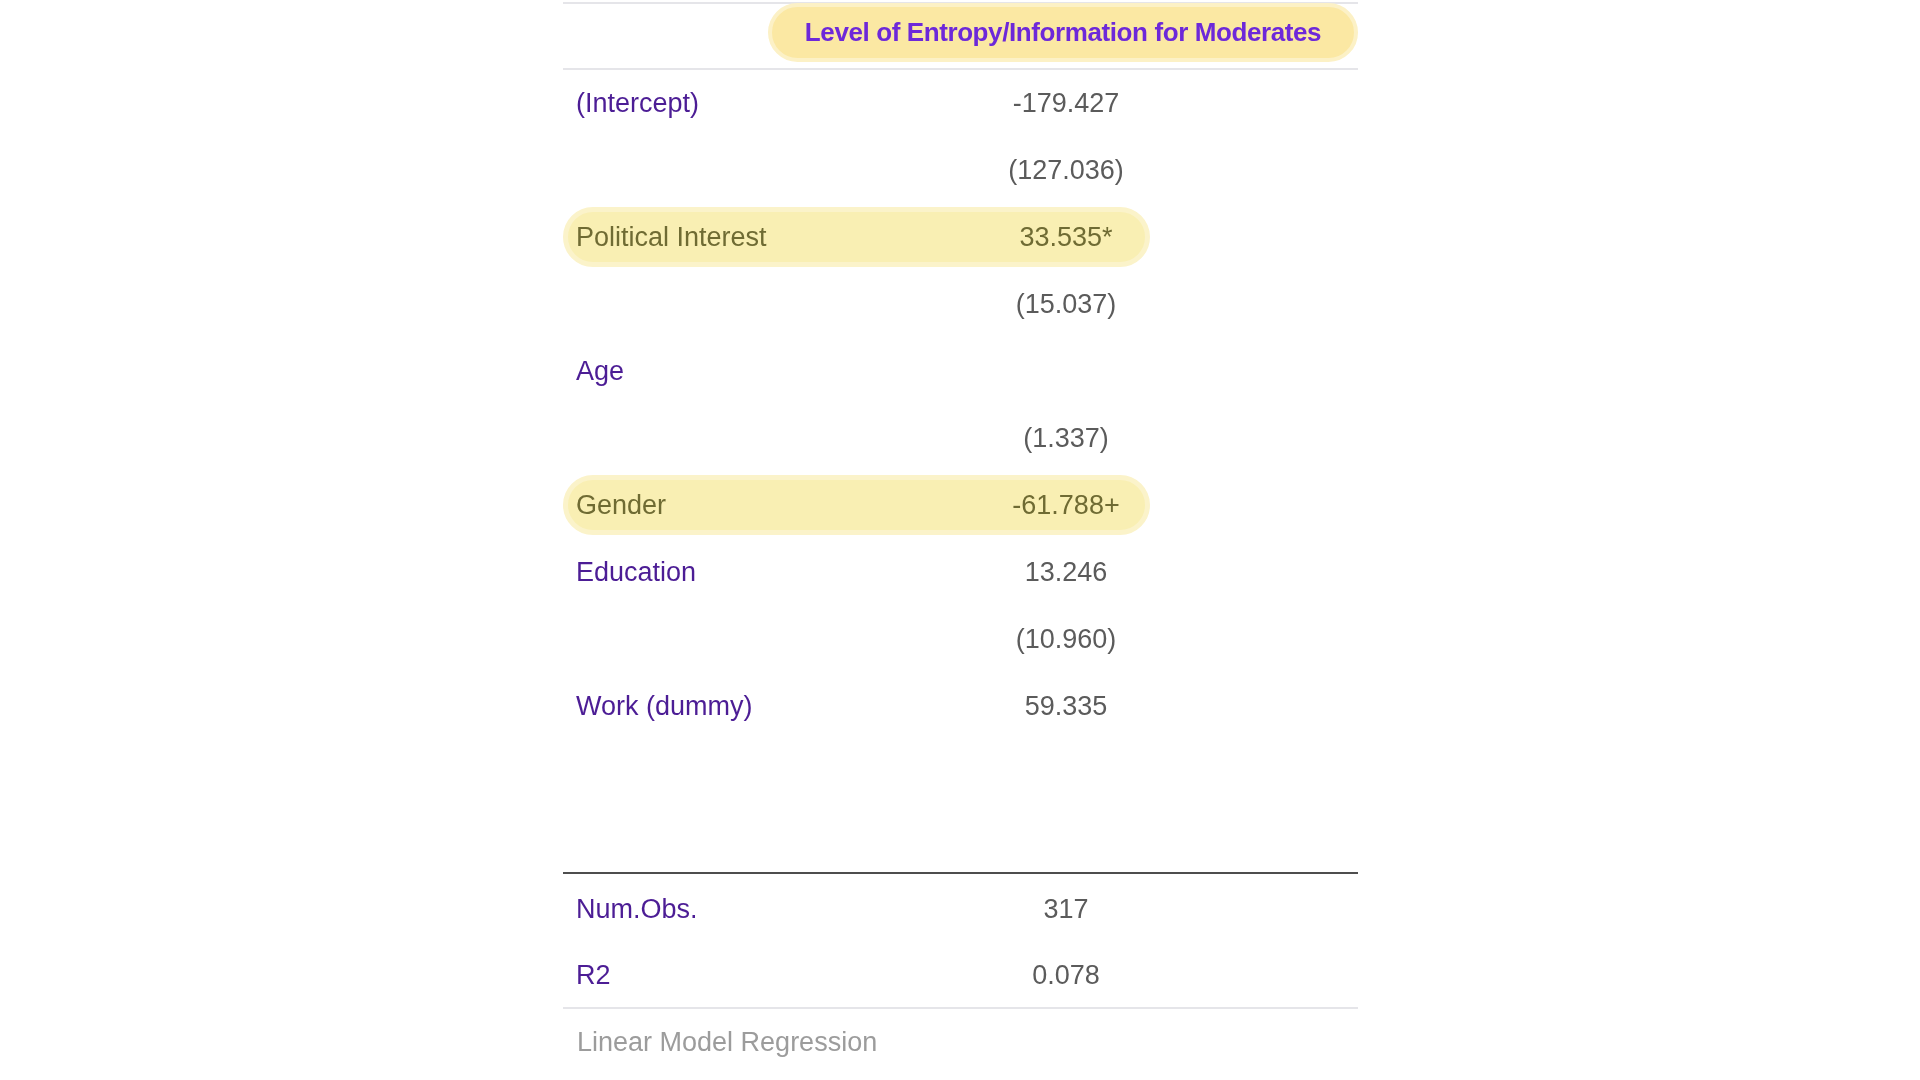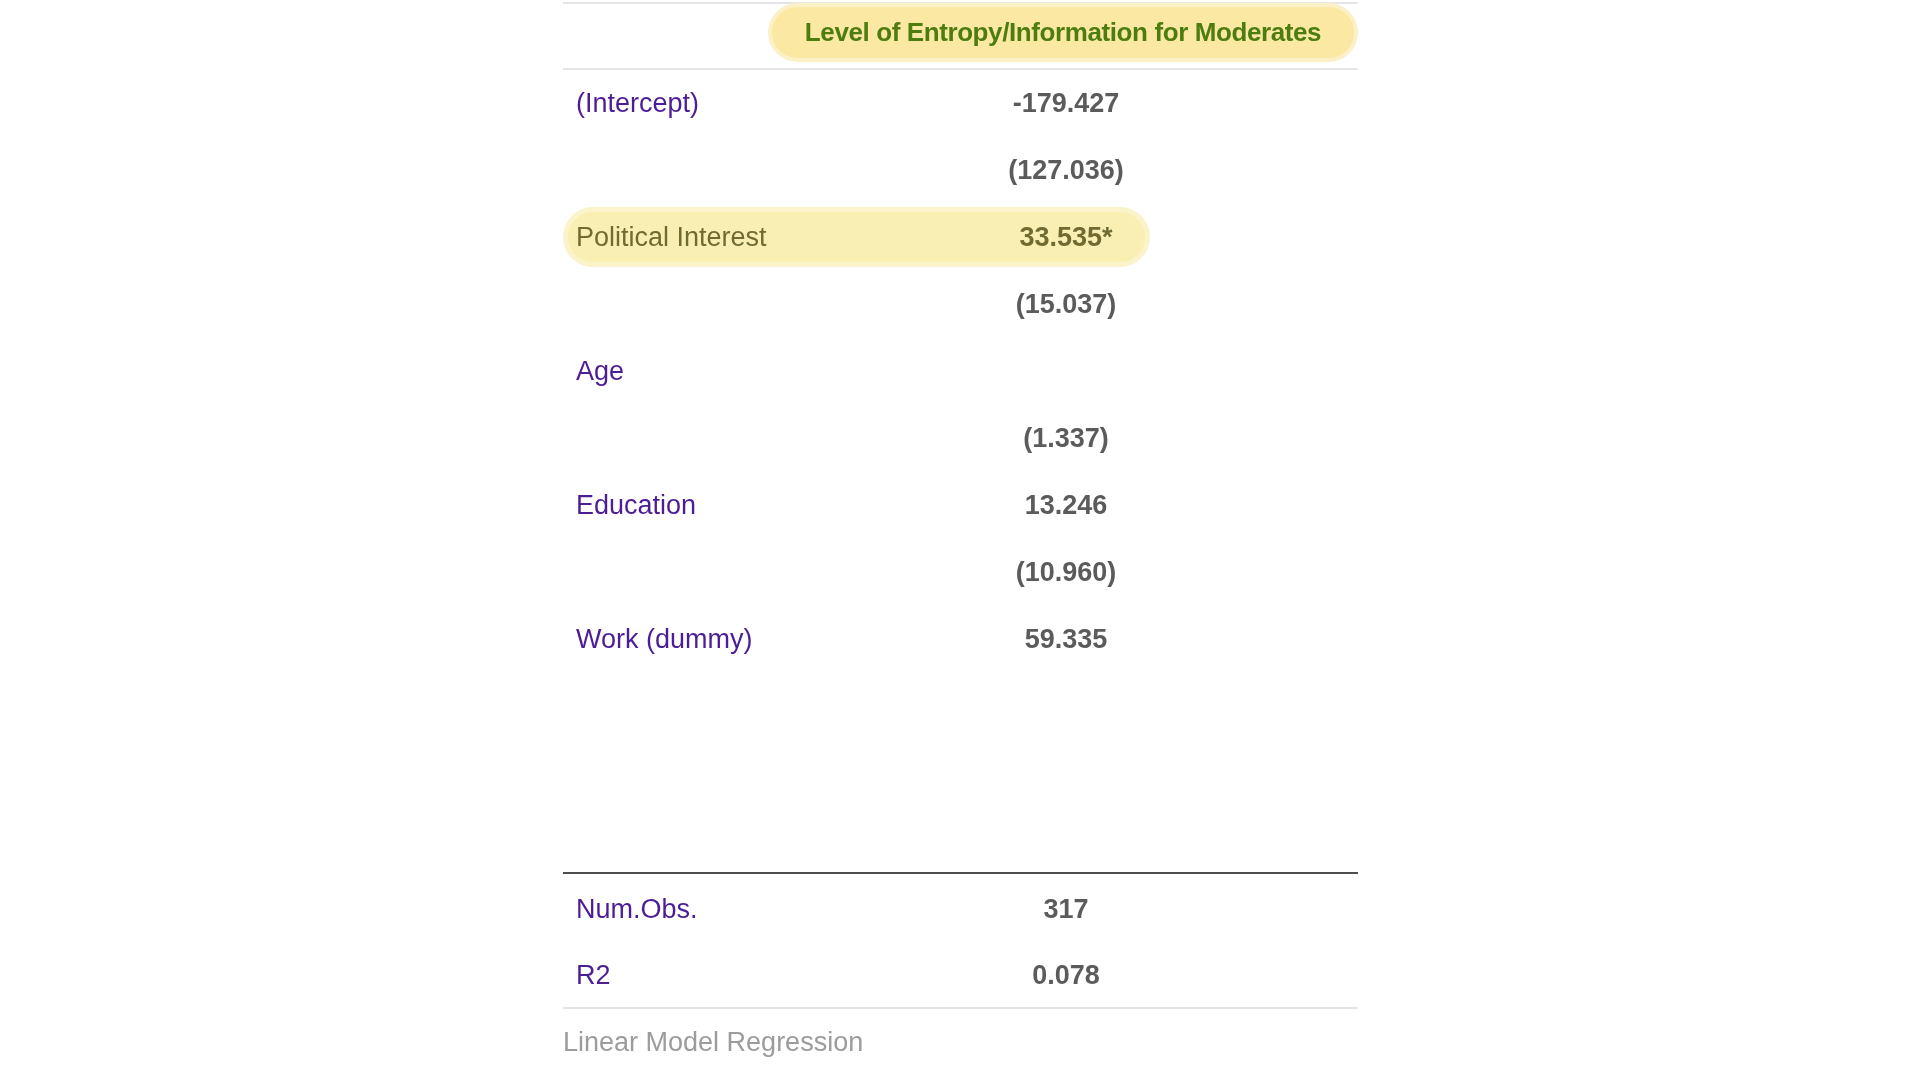--- a/index.html
+++ b/index.html
@@ -32,54 +32,54 @@
     text-align: center;
     z-index: 2;
   }
   .header-pill .title {
     display: block;
     line-height: 51px;
     font-size: 26px;
     font-weight: bold;
     letter-spacing: -0.4px;
     white-space: nowrap;
-    color: #4d7c0f;
+    color: #6d28d9;
   }
 
   .rows { position: absolute; left: 0; top: 70px; width: 795px; }
   .row { position: relative; width: 795px; height: 67px; }
   .row-label {
     position: absolute; left: 13px; top: 0; height: 100%;
     line-height: 67px;
     font-size: 27px; color: #4c1d95;
     white-space: nowrap; z-index: 1;
   }
   .row-value {
     position: absolute; left: 343px; top: 0; width: 320px; height: 100%;
     line-height: 67px; text-align: center;
     font-size: 27px; color: #5B5B5B;
-    white-space: nowrap; z-index: 1; font-weight: bold;
+    white-space: nowrap; z-index: 1;
   }
   .hl-pill {
     position: absolute; left: 0; top: 3px;
     width: 587px; height: 60px;
     background: #F9EFB3;
     border: 5px solid #FBF3CA;
     border-radius: 30px;
     z-index: 0;
   }
   .row.highlighted .row-label,
   .row.highlighted .row-value { color: #6F6B33; }
 
   .gof { position: absolute; left: 0; top: 876px; width: 795px; }
   .gof .row { height: 66px; }
   .gof .row-label, .gof .row-value { line-height: 66px; }
 
   .caption {
-    position: absolute; left: 0; top: 1012px; width: 790px;
+    position: absolute; left: 14px; top: 1012px; width: 790px;
     line-height: 60px; font-size: 27px;
     color: #9C9C9C; white-space: nowrap;
   }
 </style>
 </head>
 <body>
 
 <div class="sheet">
 
   <div class="rule rule-top"></div>
@@ -115,20 +115,25 @@
 
     <div class="row">
       <span class="row-label">Age</span>
     </div>
 
     <div class="row">
       <span class="row-label"></span>
       <span class="row-value">(1.337)</span>
     </div>
 
+    <div class="row highlighted">
+      <div class="hl-pill"></div>
+      <span class="row-label">Gender</span>
+      <span class="row-value">-61.788+</span>
+    </div>
 
 
     <div class="row">
       <span class="row-label">Education</span>
       <span class="row-value">13.246</span>
     </div>
 
     <div class="row">
       <span class="row-label"></span>
       <span class="row-value">(10.960)</span>

